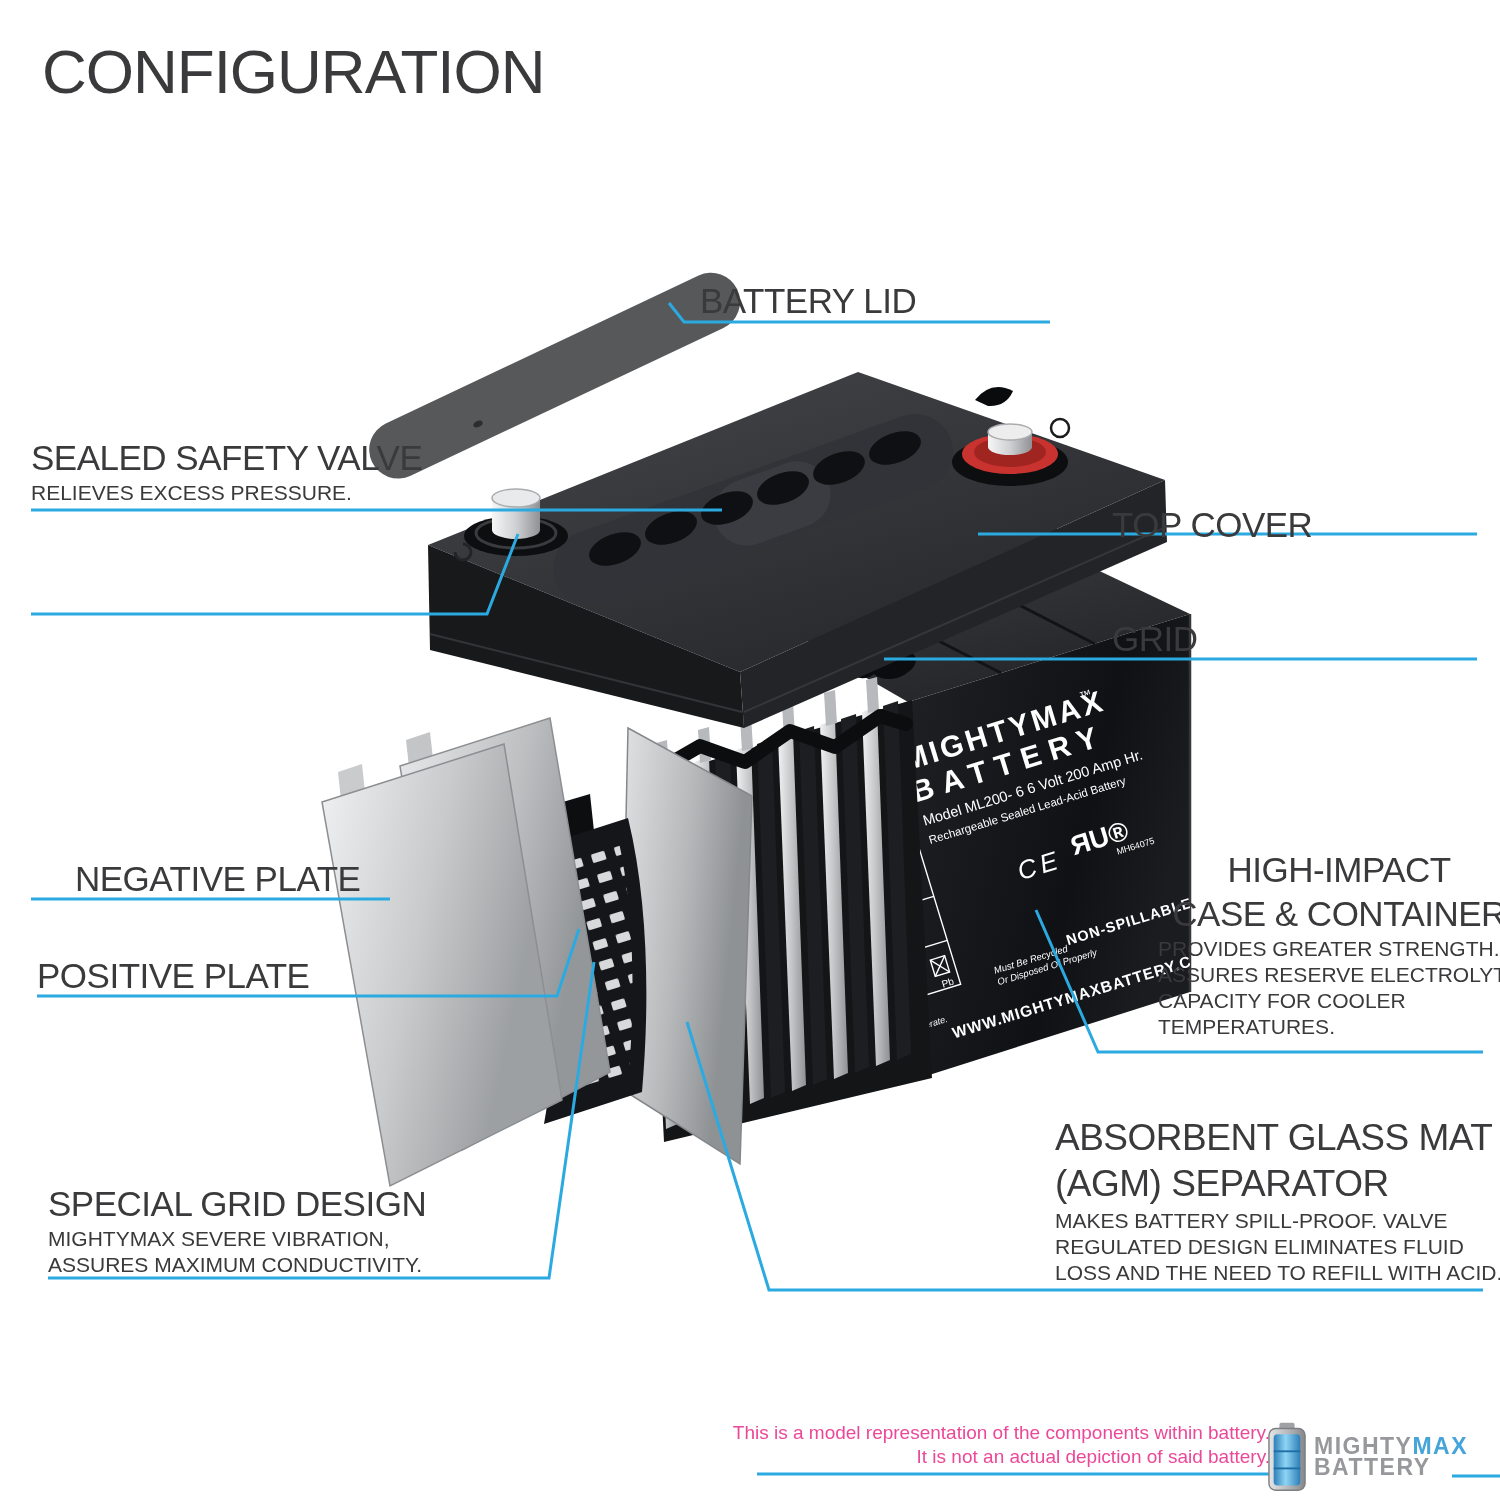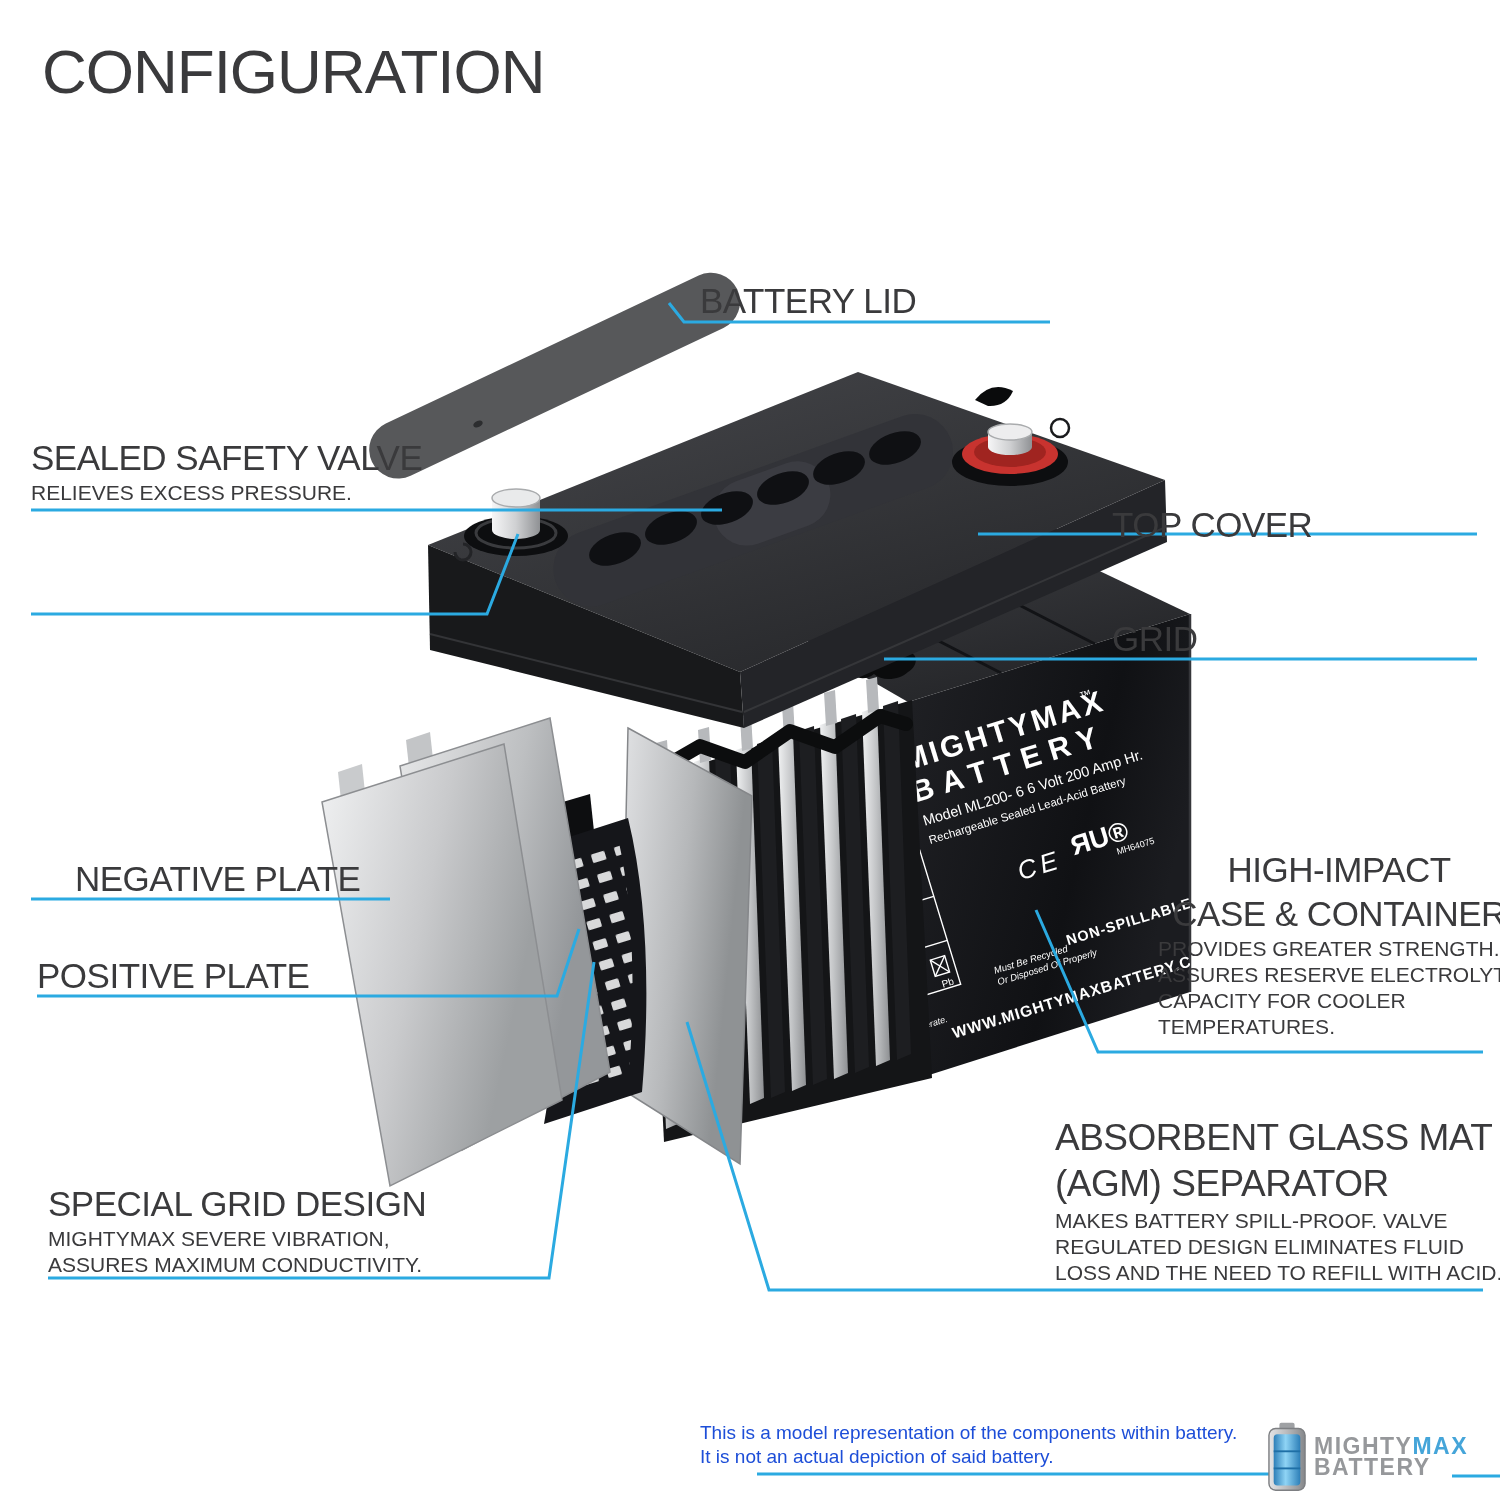--- a/index.html
+++ b/index.html
@@ -5,21 +5,21 @@
   html,body{margin:0;padding:0;background:#ffffff;}
   #canvas{position:relative;width:1500px;height:1500px;background:#ffffff;overflow:hidden;
           font-family:"Liberation Sans","DejaVu Sans",sans-serif;color:#3a3a3c;}
   svg.art{position:absolute;left:0;top:0;}
   .lbl{position:absolute;white-space:nowrap;}
   .h{font-size:35px;letter-spacing:-0.5px;line-height:1.25;color:#3a3a3c;text-align:center;}
   .h2{font-size:37px;letter-spacing:-0.5px;line-height:1.25;color:#3a3a3c;}
   .s{font-size:21px;line-height:1.24;color:#3a3a3c;}
   .title{font-size:62px;letter-spacing:-1px;color:#3a3a3c;font-weight:400;}
   .right{text-align:left;}
-  .footer-note{font-size:19px;line-height:1.26;color:#1d4ed8;}
+  .footer-note{font-size:19px;line-height:1.26;color:#ec4899;text-align:right;}
   .logo-wrap{position:absolute;left:1268px;top:1422px;display:flex;align-items:center;}
   .logo-text{margin-left:8px;font-weight:bold;letter-spacing:1.5px;font-size:23px;line-height:0.92;color:#96989b;}
   .logo-text .max{color:#45a5d9;}
   .block{display:block;}
 </style>
 </head>
 <body>
 
 <div id="canvas">
 

